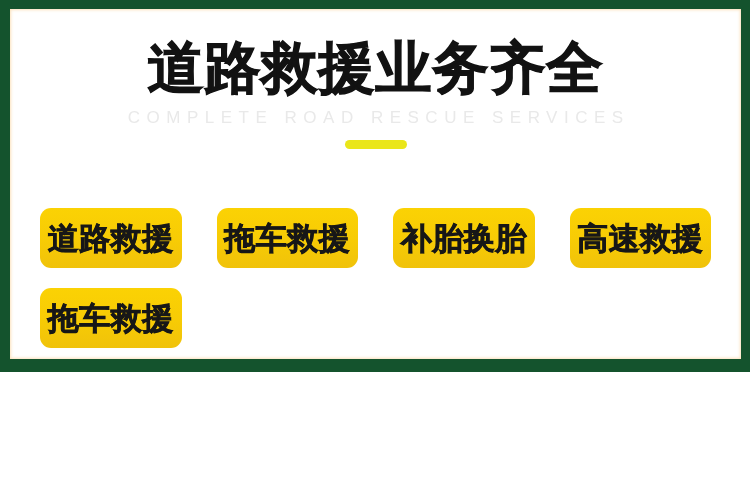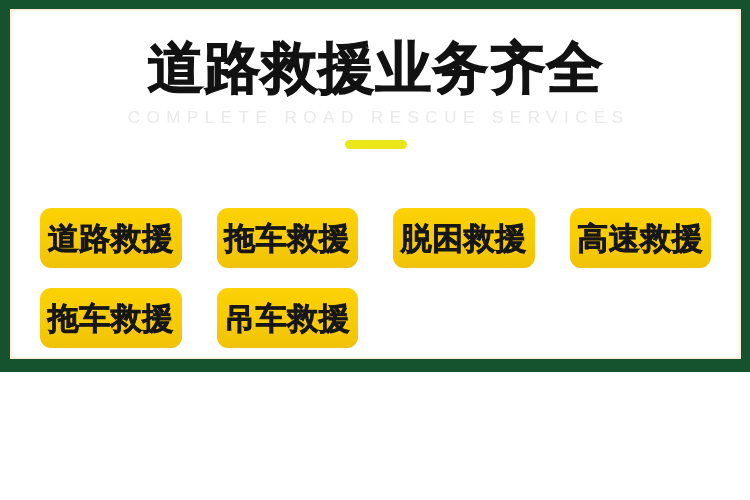--- a/index.html
+++ b/index.html
@@ -136,35 +136,32 @@
     <div class="grid">
 
       <div class="chip">
         <span class="chip-label">道路救援</span>
       </div>
 
       <div class="chip">
         <span class="chip-label">拖车救援</span>
       </div>
 
+      <div class="chip">
+        <span class="chip-label">补胎换胎</span>
+      </div>
 
 
-      <div class="chip">
-        <span class="chip-label">脱困救援</span>
-      </div>
 
       <div class="chip">
         <span class="chip-label">高速救援</span>
       </div>
 
 
       <div class="chip">
         <span class="chip-label">拖车救援</span>
       </div>
 
-      <div class="chip">
-        <span class="chip-label">吊车救援</span>
-      </div>
 
     </div>
 
   </div>
 </div>
 
 </body></html>

